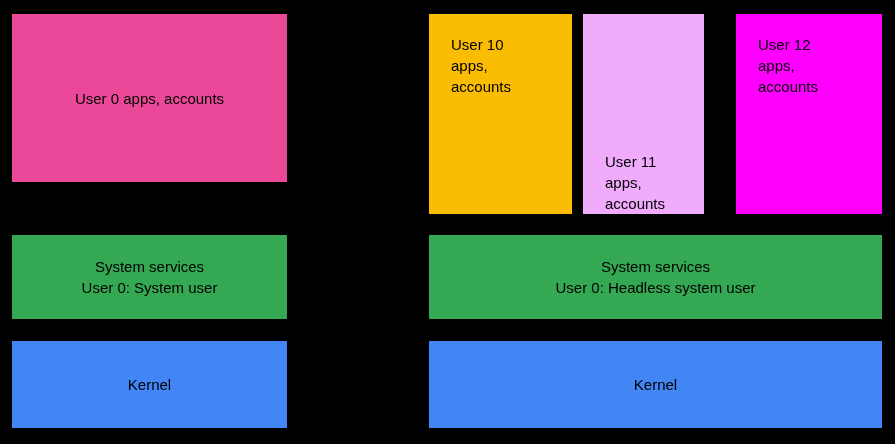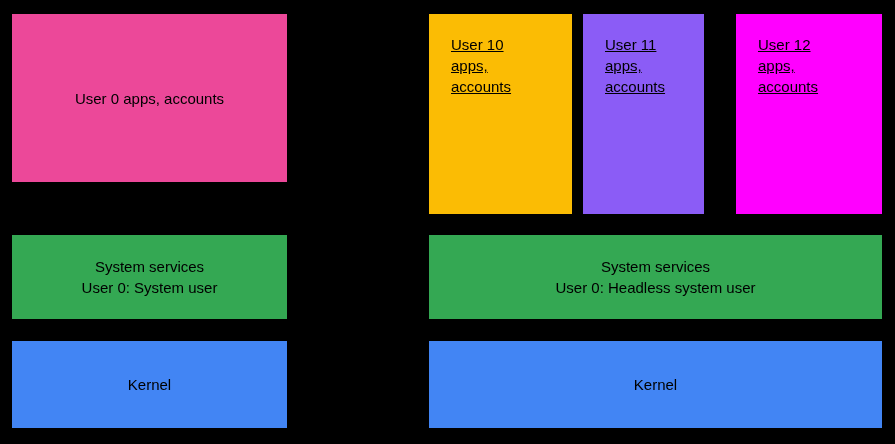--- a/index.html
+++ b/index.html
@@ -31,33 +31,32 @@
   }
   .block.center {
     align-items: center;
     justify-content: center;
     text-align: center;
   }
   .block.topleft {
     align-items: flex-start;
     justify-content: flex-start;
     text-align: left;
-    text-decoration: underline;
   }
   .block .label {
     display: block;
     white-space: pre-line;
   }
   
   #blk-user0-apps   { left: 12px;  top: 14px;  width: 275px; height: 168px; background: #ec4899; }
   #blk-user0-sys    { left: 12px;  top: 235px; width: 275px; height: 84px;  background: #34A853; }
   #blk-kernel-left  { left: 12px;  top: 341px; width: 275px; height: 87px;  background: #4285F4; }
   
   #blk-user10-apps  { left: 429px; top: 14px;  width: 143px; height: 200px; background: #FBBC04; }
-  #blk-user11-apps  { left: 583px; top: 14px;  width: 121px; height: 200px; background: #8b5cf6; }
+  #blk-user11-apps  { left: 583px; top: 14px;  width: 121px; height: 200px; background: #f0abfc; align-items: flex-end; }
   #blk-user12-apps  { left: 736px; top: 14px;  width: 146px; height: 200px; background: #FF00FF; }
   
   #blk-sys-right    { left: 429px; top: 235px; width: 453px; height: 84px;  background: #34A853; }
   #blk-kernel-right { left: 429px; top: 341px; width: 453px; height: 87px;  background: #4285F4; }
 
   .user-card .label {
     padding: 20px 0 0 22px;
   }
   #blk-user0-sys .label,
   #blk-sys-right .label {

